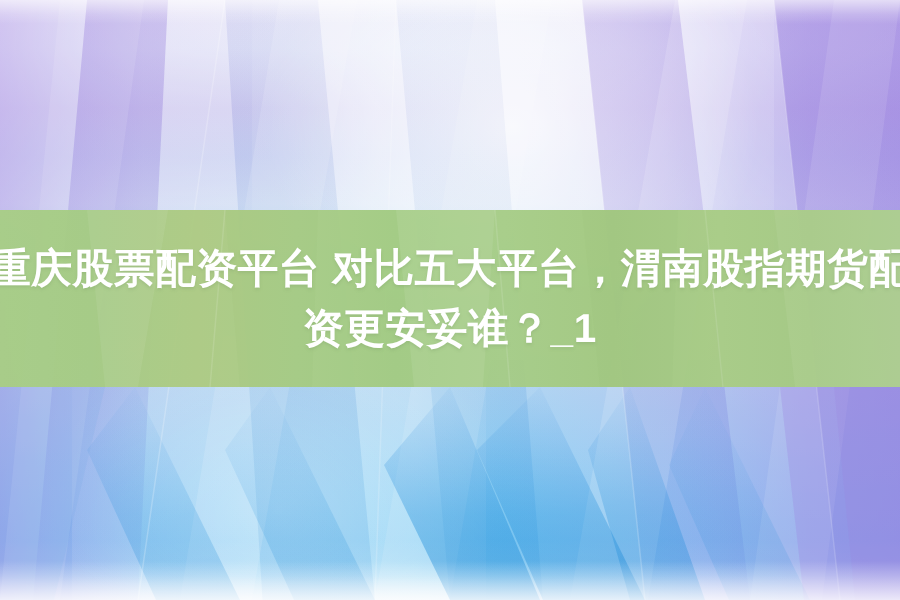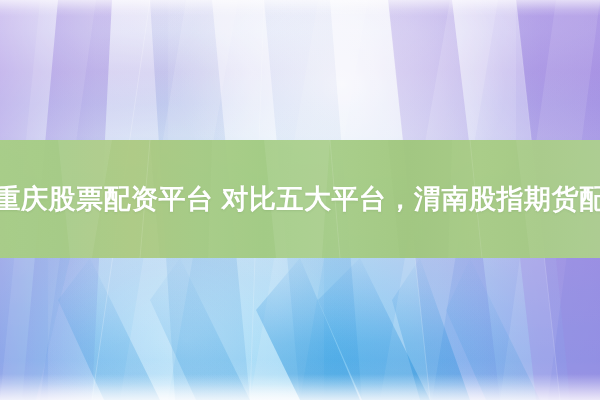--- a/index.html
+++ b/index.html
@@ -249,15 +249,16 @@
         <polygon points="516,0 600,0 600,118 530,118" fill="#ffffff" opacity="0.06"></polygon>
         <line x1="150" y1="0" x2="140" y2="118" stroke="#ffffff" stroke-opacity="0.13" stroke-width="1"></line>
         <line x1="330" y1="0" x2="340" y2="118" stroke="#ffffff" stroke-opacity="0.12" stroke-width="1"></line>
         <line x1="470" y1="0" x2="482" y2="118" stroke="#ffffff" stroke-opacity="0.11" stroke-width="1"></line>
       </svg>
     </div>
   </div>
 
   <div class="title-wrap">
     <div class="title-line">重庆股票配资平台 对比五大平台，渭南股指期货配</div>
+    <div class="title-line">资更安妥谁？_1</div>
   </div>
 
 </div>
 
 </body></html>

